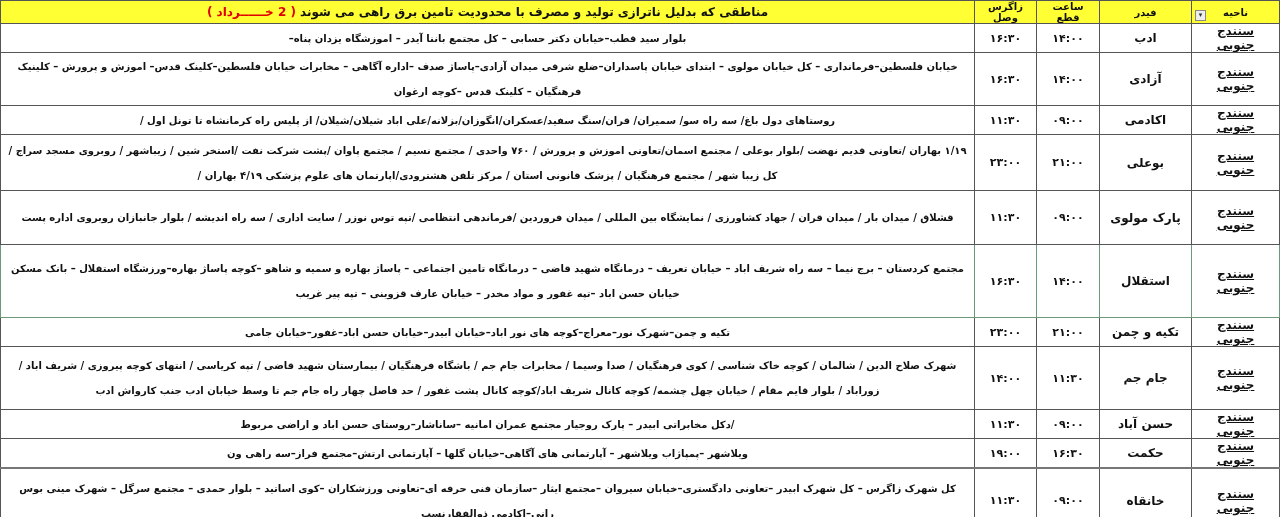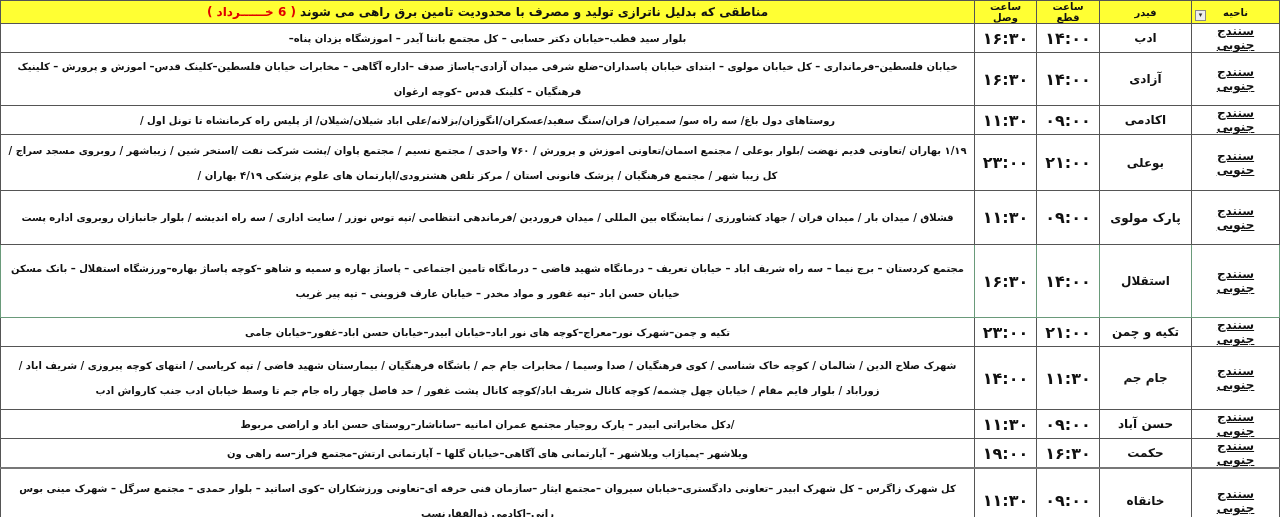--- a/index.html
+++ b/index.html
@@ -17,21 +17,21 @@
     vertical-align: middle;
     color: #111;
     font-weight: bold;
     overflow: hidden;
   }
   th { background: #ffff33; height: 22px; font-size: 10px; position: relative; }
   th.title { font-size: 12px; }
   .title-date { color: #e00000; }
   td.region { font-size: 12px; text-decoration: underline; }
   td.feeder { font-size: 12px; }
-  td.time { font-size: 16px; }
+  td.time { font-size: 11px; }
   td.areas { font-size: 10px; line-height: 25px; text-align: center; padding: 2px 8px; margin-top: 43px; }
   .filter-btn {
     position: absolute; left: 3px; bottom: 2px;
     width: 9px; height: 9px; border: 1px solid #888; background: #eee;
     font-size: 7px; line-height: 9px; color: #333;
   }
   tr.hl td { border-color: #6a9a7a; }
   tr.thick td { border-top: 2px solid #777; }
 </style>
 </head>
@@ -46,24 +46,24 @@
     <col>
   </colgroup>
   <thead>
     <tr>
       <th>
         <span>ناحیه</span>
         <span class="filter-btn">▾</span>
       </th>
       <th>فیدر</th>
       <th>ساعت قطع</th>
-      <th>ساعت وصل</th>
+      <th>زاگرس وصل</th>
       <th class="title">
         <span>مناطقی که بدلیل ناترازی تولید و مصرف با محدودیت تامین برق راهی می شوند</span>
-        <span class="title-date">( 6 خــــــرداد )</span>
+        <span class="title-date">( 2 خــــــرداد )</span>
       </th>
     </tr>
   </thead>
   <tbody>
     <tr style="height:26px">
       <td class="region">سنندج جنوبی</td>
       <td class="feeder">ادب</td>
       <td class="time">۱۴:۰۰</td>
       <td class="time">۱۶:۳۰</td>
       <td class="areas">بلوار سید قطب–خیابان دکتر حسابی – کل مجتمع باننا آیدر – اموزشگاه یزدان پناه–</td>

